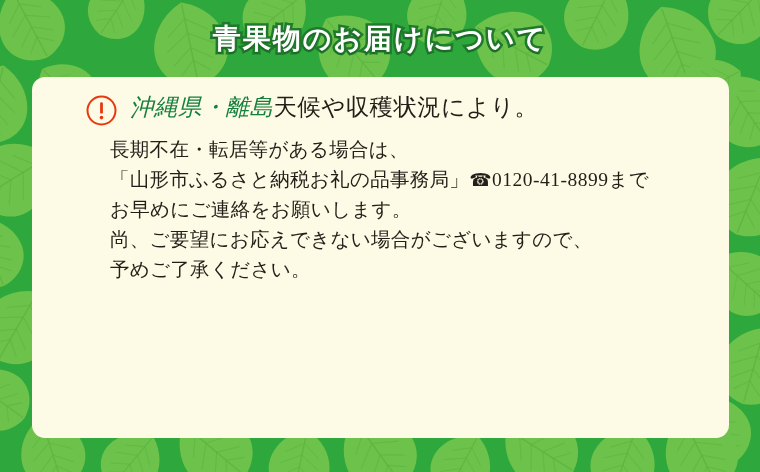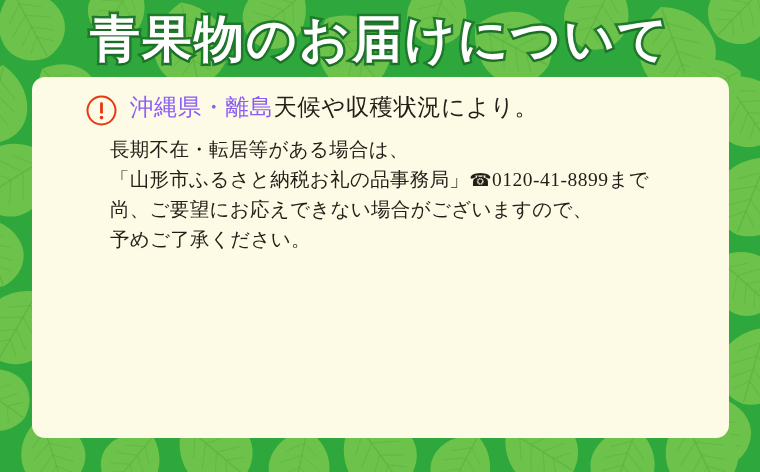--- a/index.html
+++ b/index.html
@@ -38,21 +38,21 @@
     left: 0;
     width: 760px;
     height: 78px;
     display: flex;
     align-items: center;
     justify-content: center;
   }
   .title {
     font-family: "DejaVu Sans", "Liberation Sans", sans-serif;
     font-weight: bold;
-    font-size: 50px;
+    font-size: 28px;
     letter-spacing: 2px;
     color: #ffffff;
     white-space: nowrap;
     -webkit-text-stroke: 5px #1f7a2b;
     paint-order: stroke fill;
     text-shadow:
        0 2px 0 rgba(20,90,30,0.45);
   }
 
   
@@ -90,21 +90,21 @@
   .warn-icon svg { display: block; }
 
   .notice-text {
     font-size: 23.5px;
     line-height: 1.32;
     color: #231f18;
     letter-spacing: 0.4px;
     flex: 1 1 auto;
     padding-top: 1px;
   }
-  .em-red { color: #8b5cf6; }
+  .em-red { color: #15803d; font-style: italic; }
 
   
   .footer-note {
     margin: 8px 0 0 58px;
     font-size: 19.5px;
     line-height: 1.54;
     color: #231f18;
     letter-spacing: 0.3px;
   }
   .footer-note .line { white-space: nowrap; }
@@ -193,18 +193,19 @@
         <span class="notice-text"><span class="em-red">沖縄県・離島</span><span>天候や収穫状況により。</span></span>
       </li>
 
 
 
     </ul>
 
     <div class="footer-note">
       <div class="line">長期不在・転居等がある場合は、</div>
       <div class="line"><span>「山形市ふるさと納税お礼の品事務局」</span><span class="tel-glyph">☎</span><span class="tel-number">0120-41-8899</span><span>まで</span></div>
+      <div class="line">お早めにご連絡をお願いします。</div>
       <div class="line">尚、ご要望にお応えできない場合がございますので、</div>
       <div class="line">予めご了承ください。</div>
     </div>
 
   </div>
 </div>
 
 </body></html>

